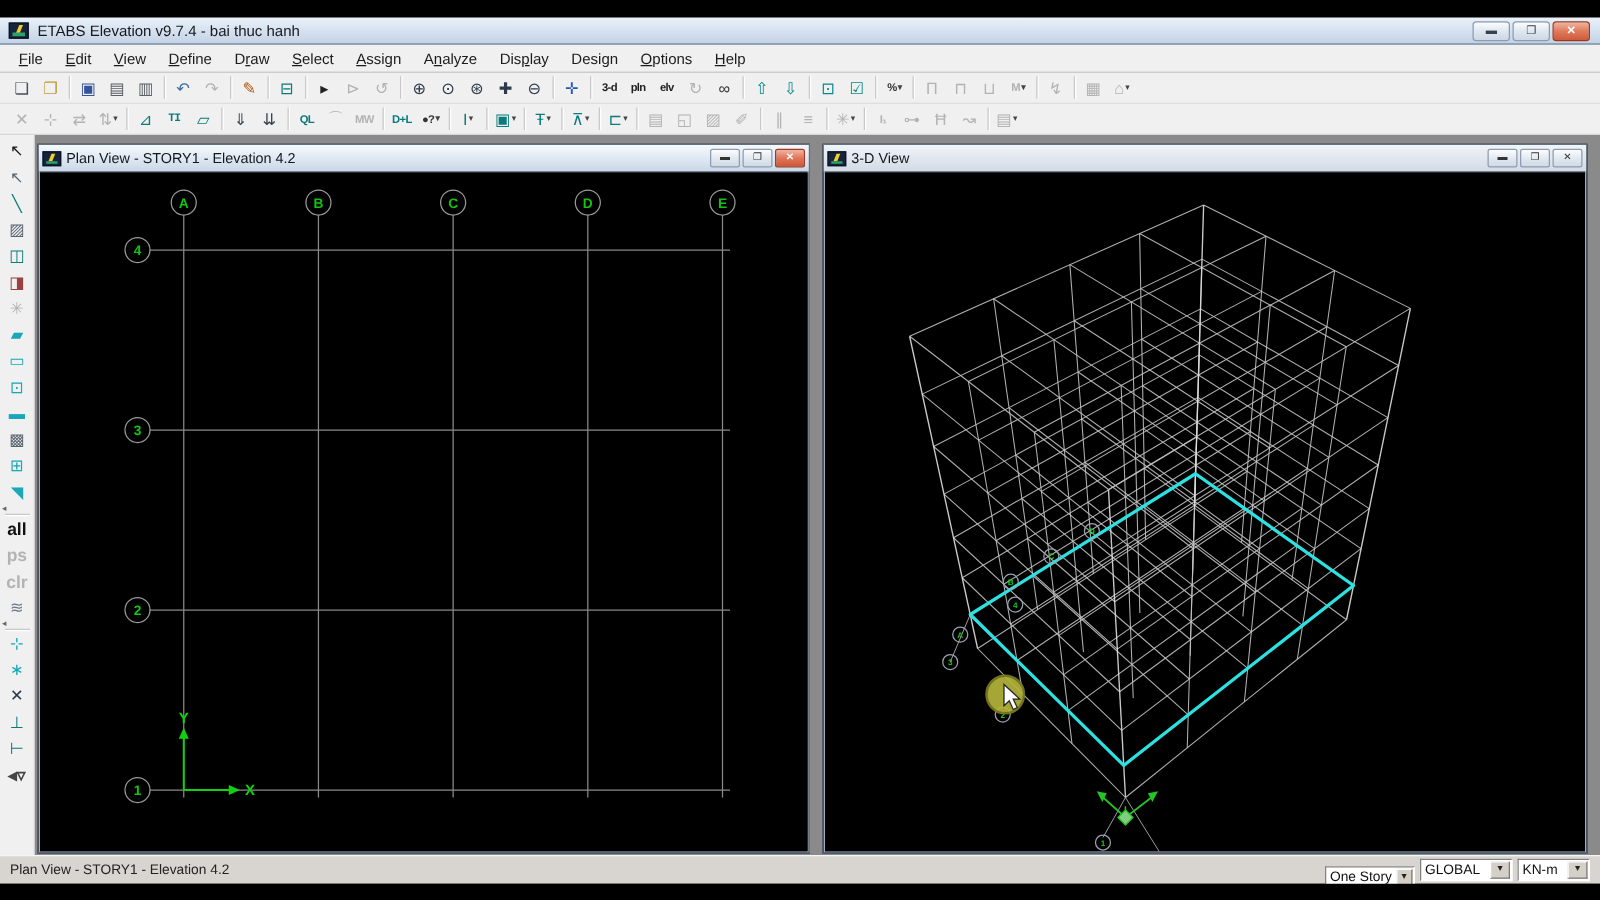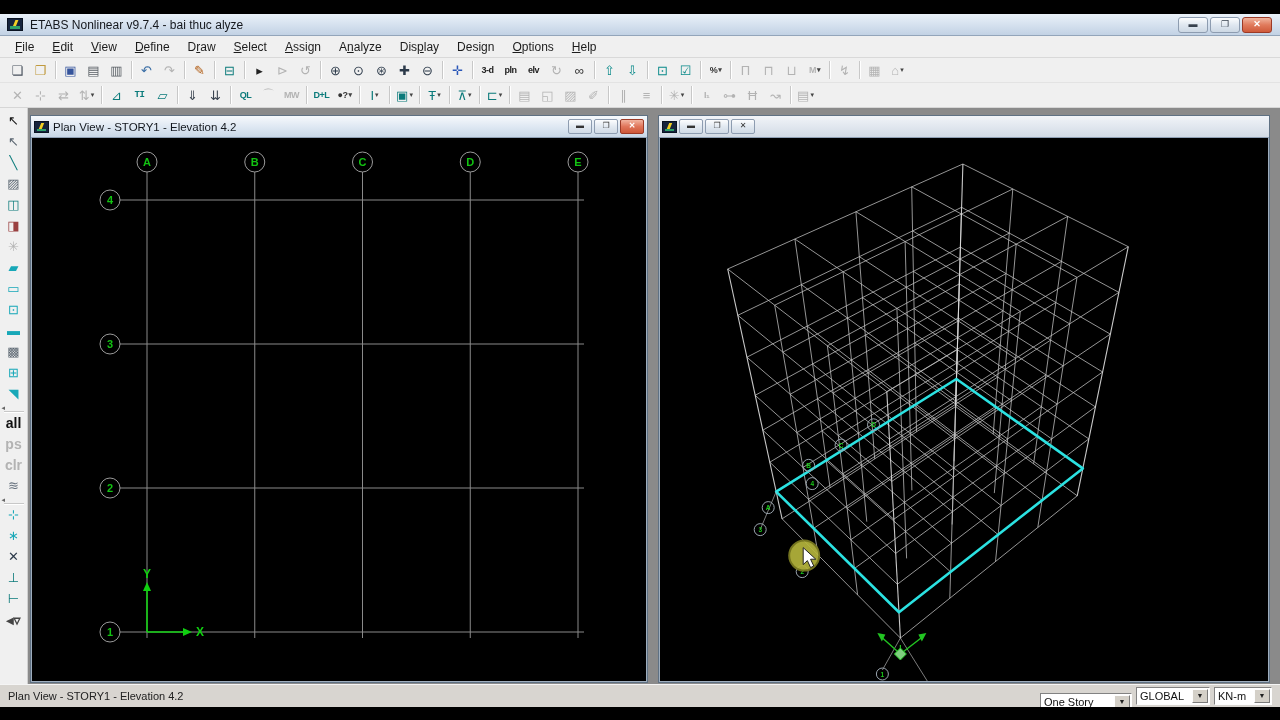--- a/index.html
+++ b/index.html
@@ -73,36 +73,36 @@
 
   
   .statusbar { position:absolute; left:0; top:684px; width:1280px; height:23px; background:#d8d5d0;
     border-top:1px solid #f5f5f5; display:flex; align-items:center; }
   .status-msg { font-size:11px; color:#222; padding-left:8px; flex:1 1 auto; }
   .combo { height:18px; background:#fff; border:1px solid; border-color:#828282 #fdfdfd #fdfdfd #828282;
     display:flex; align-items:center; margin-right:4px; position:relative; }
   .combo .combo-text { font-size:11px; color:#111; padding:0 3px; flex:1 1 auto; white-space:nowrap; }
   .combo .combo-arrow { width:16px; height:14px; margin-right:1px; background:#d4d0c8;
     border:1px solid; border-color:#fdfdfd #7a7a7a #7a7a7a #fdfdfd; font-size:7px; line-height:12px; text-align:center; color:#222; }
-  .combo.story  { width:92px;margin-top:12px; }
+  .combo.story  { width:72px;margin-top:12px; }
   .combo.coords { width:74px; }
   .combo.units  { width:58px; margin-right:8px; }
 </style>
 </head>
 <body>
 
 <div class="screen">
   <div class="letterbox-top"></div>
 
   <div class="titlebar">
     <div class="app-icon">
         <span class="bolt"></span>
         <span class="base"></span>
       </div>
-    <span class="title-text">ETABS Nonlinear v9.7.4 - bai thuc alyze</span>
+    <span class="title-text">ETABS Elevation v9.7.4 - bai thuc hanh</span>
     <div class="win-controls">
       <div class="win-btn">▬</div>
       <div class="win-btn">❐</div>
       <div class="win-btn close">✕</div>
     </div>
   </div>
 
   <div class="menubar" id="menubar">
       <div class="menu-item"><u>F</u>ile</div>
       <div class="menu-item"><u>E</u>dit</div>
@@ -297,20 +297,21 @@
           </svg>
       </div>
     </div>
 
     <div class="child-window view3d">
       <div class="child-title inactive">
         <div class="mini-icon">
             <span class="bolt"></span>
             <span class="base"></span>
           </div>
+        <span class="ct-text">3-D View</span>
         <div class="cw-btn">▬</div>
         <div class="cw-btn">❐</div>
         <div class="cw-btn">✕</div>
       </div>
       <div class="child-content">
         <svg id="svg3d" width="610" height="544">
             <line x1="239.0" y1="474.3" x2="116.2" y2="353.6" stroke="#c3c3c3" stroke-width="0.85" opacity="0.9"></line>
             <line x1="290.6" y1="433.9" x2="166.2" y2="322.4" stroke="#c3c3c3" stroke-width="0.85" opacity="0.9"></line>
             <line x1="338.2" y1="396.7" x2="212.7" y2="293.4" stroke="#c3c3c3" stroke-width="0.85" opacity="0.9"></line>
             <line x1="382.1" y1="362.3" x2="256.0" y2="266.3" stroke="#c3c3c3" stroke-width="0.85" opacity="0.9"></line>

